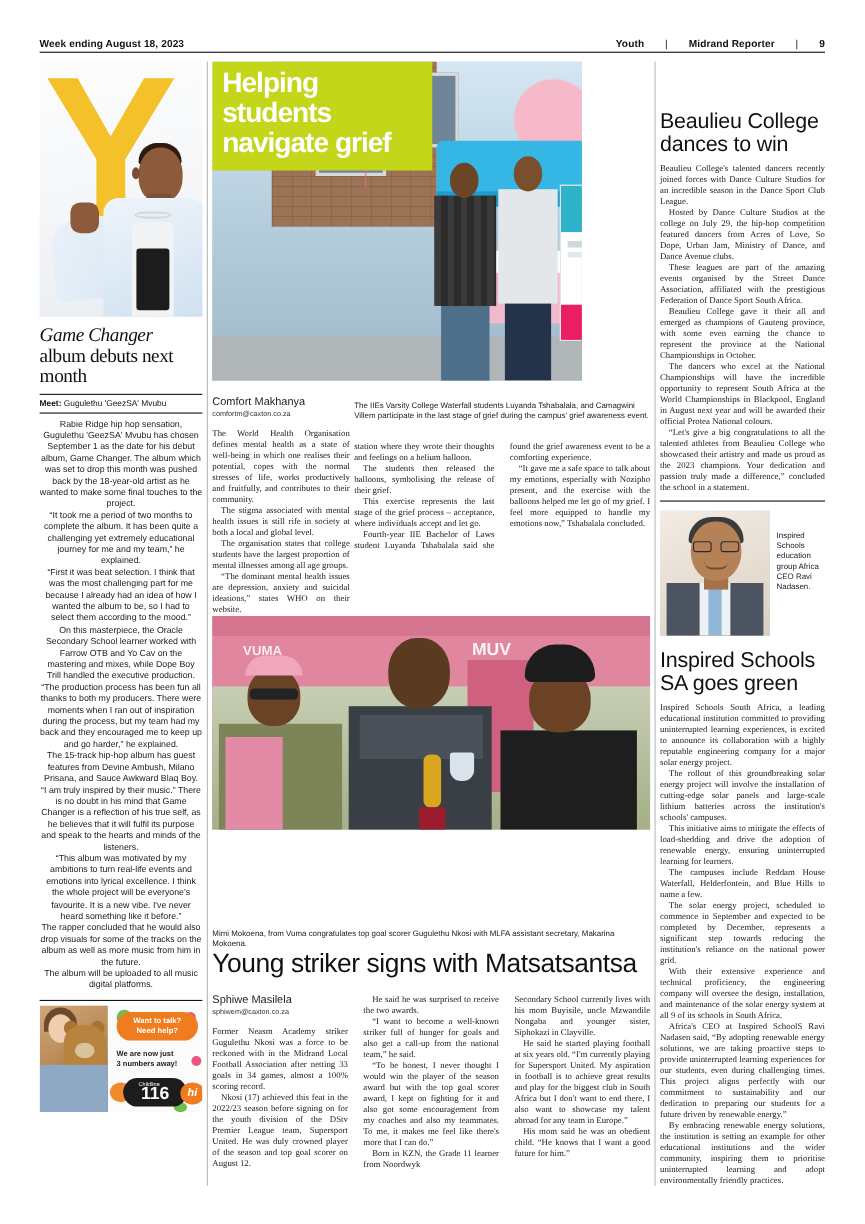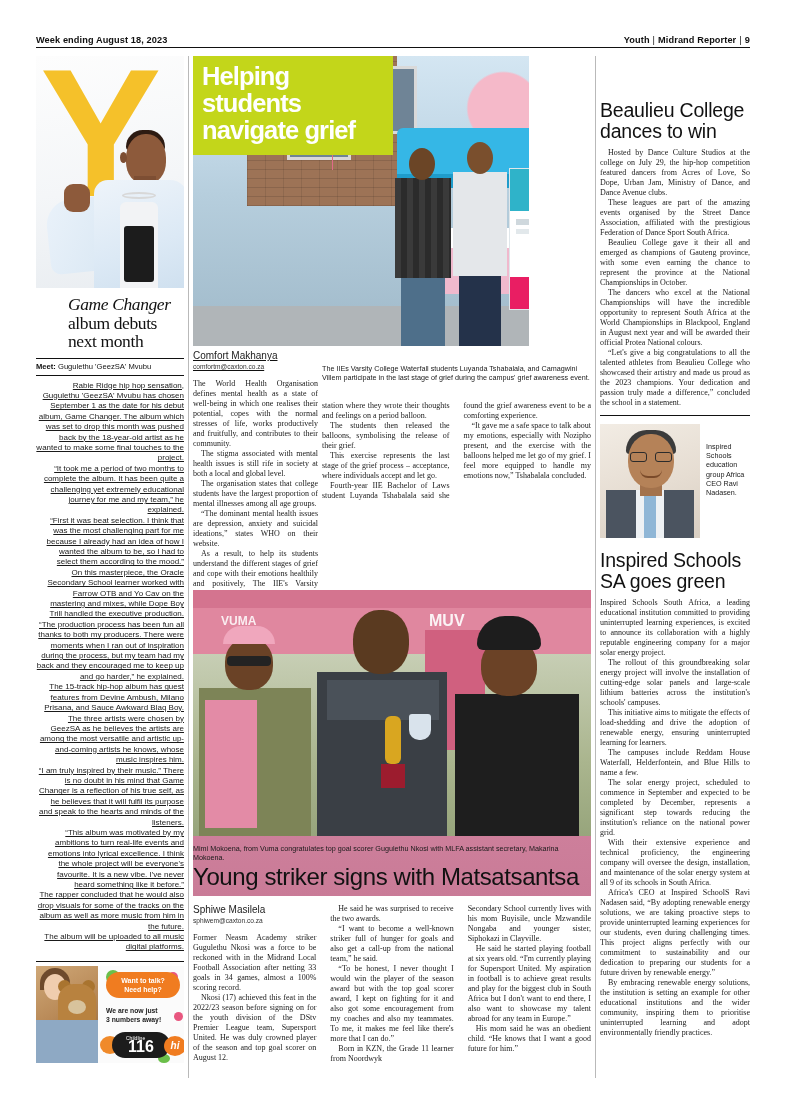--- a/index.html
+++ b/index.html
@@ -27,21 +27,21 @@
     border-bottom: 1.6px solid #111;
     display: flex;
     align-items: flex-end;
     justify-content: space-between;
     font-family: "Liberation Sans", sans-serif;
     font-weight: bold;
     font-size: 9.2px;
     letter-spacing: 0.1px;
     padding-bottom: 2px;
   }
-  .masthead .right { display: flex; gap: 3px; align-items: baseline; }
+  .masthead .right { display: flex; gap: 19px; align-items: baseline; }
   .masthead .right .sep { font-weight: normal; }
 
   
   .col { position: absolute; }
 
   
   .body-serif {
     font-family: "Liberation Serif", serif;
     font-size: 8.0px;
     line-height: 10.0px;
@@ -49,23 +49,22 @@
     color: #1a1a1a;
     hyphens: auto;
   }
   .body-serif p { text-indent: 8px; margin: 0; }
   .body-serif p.noindent { text-indent: 0; }
 
   .body-sans {
     font-family: "Liberation Sans", sans-serif;
     font-size: 8.0px;
     line-height: 10.4px;
-    text-align: right;
+    text-align: center;
     color: #1a1a1a;
-    text-decoration: underline;
   }
   .body-sans p { margin: 0; }
 
   .headline-sans {
     font-family: "Liberation Sans", sans-serif;
     font-weight: normal;
     color: #111;
     letter-spacing: -0.4px;
   }
   .headline-serif {
@@ -157,21 +156,20 @@
   .y-fig-fist {
     position: absolute; left: 28px; top: 128px;
     width: 26px; height: 28px; border-radius: 9px;
     background: #8d5a3b;
   }
 
   .gc-headline {
     font-size: 17.5px; line-height: 18.5px;
     letter-spacing: -0.4px;
     margin-top: 7px;
-    margin-left: 32px;
   }
   .gc-headline .ital { font-style: italic; }
   .gc-meet-row {
     margin-top: 7px;
     border-top: 0.9px solid #111;
     border-bottom: 0.9px solid #111;
     padding: 3px 0 3px 0;
     font-family: "Liberation Sans", sans-serif;
     font-size: 7.6px;
     line-height: 10px;
@@ -292,33 +290,33 @@
   }
   .hero-title .t {
     font-family: "Liberation Sans", sans-serif;
     font-weight: bold;
     font-size: 25.5px;
     line-height: 27px;
     color: #ffffff;
     letter-spacing: -0.9px;
   }
 
-  .hero-byline { margin-top: 4px; width: 125px; text-decoration: underline; }
+  .hero-byline { margin-top: 14px; width: 125px; }
   .hero-body { margin-top: 8px; width: 125px; }
 
   .hero-caption { position: absolute; left: 129px; top: 308px; width: 269px; }
 
   .twocol-under {
     position: absolute; left: 129px; top: 345px; width: 269px;
     column-count: 2; column-gap: 14px;
   }
 
   .sports-photo {
-    position: absolute; left: 0; top: 534px;
-    width: 398px; height: 306px;
+    position: absolute; left: 0; top: 504px;
+    width: 398px; height: 194px;
     overflow: hidden;
     background: linear-gradient(180deg,#e4a0b8 0%, #d98aa6 25%, #c97b97 100%);
   }
   .sp-canopy{position:absolute;left:0;top:0;width:398px;height:64px;background:#e0879f;}
   .sp-canopy2{position:absolute;left:0;top:0;width:398px;height:18px;background:#d4748f;}
   .sp-vuma1{position:absolute;left:28px;top:24px;font-family:"Liberation Sans",sans-serif;font-weight:bold;font-size:12px;color:#fff;opacity:.85;}
   .sp-vuma2{position:absolute;left:236px;top:22px;font-family:"Liberation Sans",sans-serif;font-weight:bold;font-size:16px;color:#fff;opacity:.9;}
   .sp-bg{position:absolute;left:0;top:60px;width:398px;height:186px;background:linear-gradient(180deg,#c8cfb6 0%, #aab58e 60%, #97a57c 100%);}
   .sp-banner{position:absolute;left:232px;top:40px;width:60px;height:120px;background:#d0607f;}
   .sp-p1{position:absolute;left:6px;top:36px;width:112px;height:210px;}
@@ -428,21 +426,20 @@
       <span>Gugulethu 'GeezSA' Mvubu</span>
     </div>
 
     <div class="body-sans gc-body">
       <p>Rabie Ridge hip hop sensation, Gugulethu 'GeezSA' Mvubu has chosen September 1 as the date for his debut album, Game Changer. The album which was set to drop this month was pushed back by the 18-year-old artist as he wanted to make some final touches to the project.</p>
       <p>“It took me a period of two months to complete the album. It has been quite a challenging yet extremely educational journey for me and my team,” he explained.</p>
       <p>“First it was beat selection. I think that was the most challenging part for me because I already had an idea of how I wanted the album to be, so I had to select them according to the mood.”</p>
       <p>On this masterpiece, the Oracle Secondary School learner worked with Farrow OTB and Yo Cav on the mastering and mixes, while Dope Boy Trill handled the executive production.</p>
       <p>“The production process has been fun all thanks to both my producers. There were moments when I ran out of inspiration during the process, but my team had my back and they encouraged me to keep up and go harder,” he explained.</p>
       <p>The 15-track hip-hop album has guest features from Devine Ambush, Milano Prisana, and Sauce Awkward Blaq Boy.</p>
-      <p>The three artists were chosen by GeezSA as he believes the artists are among the most versatile and artistic up-and-coming artists he knows, whose music inspires him.</p>
       <p>“I am truly inspired by their music.” There is no doubt in his mind that Game Changer is a reflection of his true self, as he believes that it will fulfil its purpose and speak to the hearts and minds of the listeners.</p>
       <p>“This album was motivated by my ambitions to turn real-life events and emotions into lyrical excellence. I think the whole project will be everyone's favourite. It is a new vibe. I've never heard something like it before.”</p>
       <p>The rapper concluded that he would also drop visuals for some of the tracks on the album as well as more music from him in the future.</p>
       <p>The album will be uploaded to all music digital platforms.</p>
     </div>
 
     <div class="ad-childline">
       <div class="ad-inner">
         <div class="ad-bg-blobs"></div>
         <div class="blob b1"></div>
@@ -531,21 +528,21 @@
       <p>The organisation states that college students have the largest proportion of mental illnesses among all age groups.</p>
       <p>“The dominant mental health issues are depression, anxiety and suicidal ideations,” states WHO on their website.</p>
       <p>As a result, to help its students understand the different stages of grief and cope with their emotions healthily and positively, The IIE's Varsity College Waterfall VC Cares (student volunteer body), under the guidance of student wellness manager, Nozipho Nkosi recently held a grief awareness event on campus.</p>
       <p>At the event, on August 7, there was a station for denial, anger, bargaining, depression, and acceptance – the different stages of grief.</p>
       <p>After students visited each station, they participated in an exercise at the acceptance</p>
     </div>
 
     <div class="caption hero-caption">The IIEs Varsity College Waterfall students Luyanda Tshabalala, and Camagwini Villem participate in the last stage of grief during the campus' grief awareness event.</div>
 
     <div class="body-serif twocol-under">
-      <p class="noindent">station where they wrote their thoughts and feelings on a period balloon.</p>
+      <p class="noindent">station where they wrote their thoughts and feelings on a helium balloon.</p>
       <p>The students then released the balloons, symbolising the release of their grief.</p>
       <p>This exercise represents the last stage of the grief process – acceptance, where individuals accept and let go.</p>
       <p>Fourth-year IIE Bachelor of Laws student Luyanda Tshabalala said she found the grief awareness event to be a comforting experience.</p>
       <p>“It gave me a safe space to talk about my emotions, especially with Nozipho present, and the exercise with the balloons helped me let go of my grief. I feel more equipped to handle my emotions now,” Tshabalala concluded.</p>
     </div>
 
     <div class="sports-photo">
       <div class="sp-bg"></div>
       <div class="sp-canopy"></div>
       <div class="sp-canopy2"></div>
@@ -605,20 +602,21 @@
   </div>
 
   <div class="col" id="right-col">
 
     <div class="headline-sans bc-headline">
       <div>Beaulieu College</div>
       <div>dances to win</div>
     </div>
 
     <div class="body-serif bc-body">
+      <p class="noindent">Beaulieu College's talented dancers recently joined forces with Dance Culture Studios for an incredible season in the Dance Sport Club League.</p>
       <p>Hosted by Dance Culture Studios at the college on July 29, the hip-hop competition featured dancers from Acres of Love, So Dope, Urban Jam, Ministry of Dance, and Dance Avenue clubs.</p>
       <p>These leagues are part of the amazing events organised by the Street Dance Association, affiliated with the prestigious Federation of Dance Sport South Africa.</p>
       <p>Beaulieu College gave it their all and emerged as champions of Gauteng province, with some even earning the chance to represent the province at the National Championships in October.</p>
       <p>The dancers who excel at the National Championships will have the incredible opportunity to represent South Africa at the World Championships in Blackpool, England in August next year and will be awarded their official Protea National colours.</p>
       <p>“Let's give a big congratulations to all the talented athletes from Beaulieu College who showcased their artistry and made us proud as the 2023 champions. Your dedication and passion truly made a difference,” concluded the school in a statement.</p>
     </div>
 
     <div class="rc-rule"></div>
 
     <div class="ceo-block">

